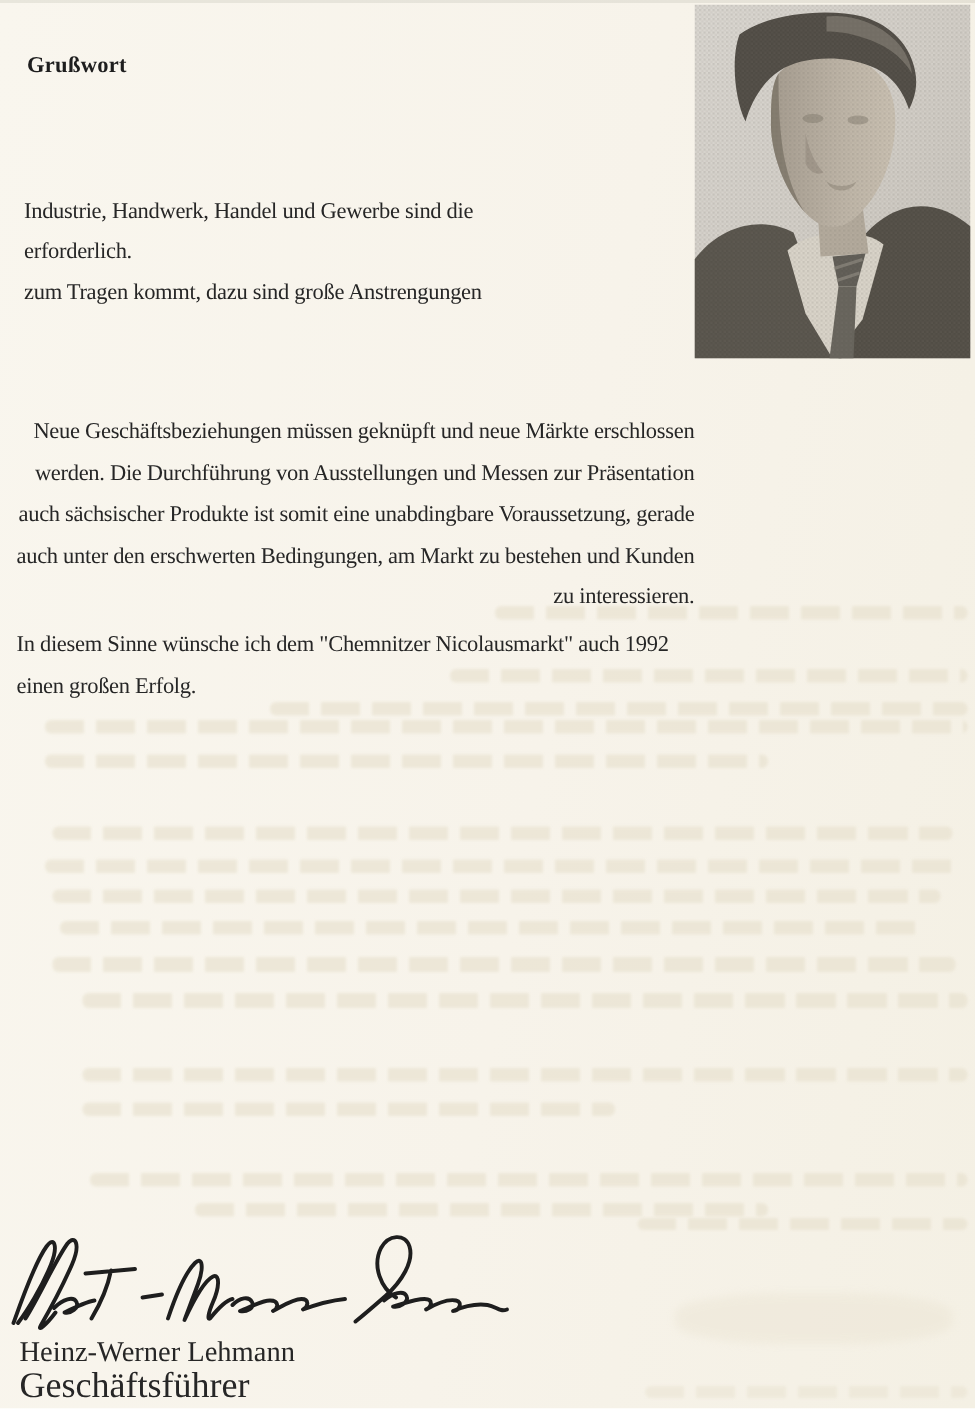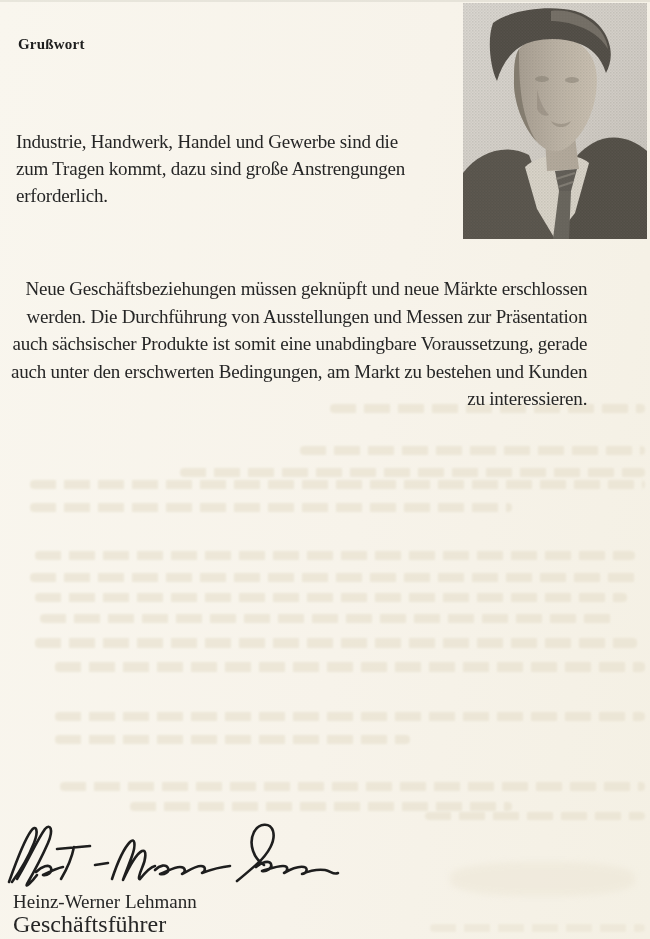--- a/index.html
+++ b/index.html
@@ -16,21 +16,21 @@
     content:"";position:absolute;left:0;top:0;width:100%;height:2px;
     background:rgba(90,85,70,.10);
   }
   .heading{
     position:absolute;left:18px;top:36px;margin:0;
     font-size:15px;font-weight:bold;letter-spacing:.2px;color:#1e1e1e;
   }
   .para{position:absolute;}
   .para .line{
     white-space:nowrap;
-    font-size:19px;line-height:27px;letter-spacing:-0.2px;color:#262626;
+    font-size:15px;line-height:27px;letter-spacing:-0.2px;color:#262626;
   }
   .p1{left:16px;top:128px;}
   .p2{left:11px;top:275px;}
   .p2 .line{line-height:27.5px;text-align:right;}
   .p3{left:11px;top:416px;}
   .p3 .line{line-height:28px;}
   .photo{
     position:absolute;left:463px;top:3px;width:184px;height:236px;margin:0;
   }
   .photo svg{display:block;}
@@ -117,32 +117,36 @@
       <path d="M74 86 C76 96 80 106 86 112 C82 114 77 112 74 106 Z" fill="#8d8477" opacity="0.5"></path>
       <path d="M88 118 C94 122 102 122 108 118 C104 126 92 126 88 118 Z" fill="#8a8174" opacity="0.5"></path>
       <path d="M30 20 C48 6 88 2 112 8 C132 14 144 28 147 44 C149 54 147 62 143 70 C138 54 128 45 117 41 C98 33 70 35 57 44 C46 51 38 64 34 78 C27 64 24 36 30 20 Z" fill="#4f4b44"></path>
       <path d="M88 8 C104 6 122 12 134 24 C140 30 144 38 145 46 C138 34 126 26 112 22 C104 19 94 18 88 18 Z" fill="#837e74" opacity="0.7"></path>
       <rect width="184" height="236" fill="url(#ht)"></rect>
     </svg>
   </figure>
 
   <div class="para p1">
     <div class="line">Industrie, Handwerk, Handel und Gewerbe sind die</div>
+    <div class="line">erforderlich.</div>
     <div class="line">zum Tragen kommt, dazu sind große Anstrengungen</div>
-    <div class="line">erforderlich.</div>
   </div>
 
   <div class="para p2">
     <div class="line">Neue Geschäftsbeziehungen müssen geknüpft und neue Märkte erschlossen</div>
     <div class="line">werden. Die Durchführung von Ausstellungen und Messen zur Präsentation</div>
     <div class="line">auch sächsischer Produkte ist somit eine unabdingbare Voraussetzung, gerade</div>
     <div class="line">auch unter den erschwerten Bedingungen, am Markt zu bestehen und Kunden</div>
     <div class="line">zu interessieren.</div>
   </div>
 
+  <div class="para p3">
+    <div class="line">In diesem Sinne wünsche ich dem "Chemnitzer Nicolausmarkt" auch 1992</div>
+    <div class="line">einen großen Erfolg.</div>
+  </div>
 
   <svg class="signature" viewBox="0 0 340 72">
     <g fill="none" stroke="#1e1e1e" stroke-width="2.6" stroke-linecap="round" stroke-linejoin="round">
       <path d="M7 62 C12 48 21 22 29 11 C34 4 37 10 32 23 C26 38 16 54 10 62"></path>
       <path d="M15 59 C25 43 35 20 43 9 C48 3 52 9 46 23 C39 39 29 57 25 64 C23 68 29 63 35 55"></path>
       <path d="M34 52 C40 46 47 44 49 48 C51 52 45 56 41 55 C47 52 55 48 61 47"></path>
       <path d="M55 29 L88 26 M72 27 C70 37 65 49 59 59"></path>
       <path d="M93 45 L106 43"></path>
       <path d="M110 59 C115 44 122 28 128 22 C133 17 134 25 130 36 C126 47 122 57 121 60 C127 47 134 34 140 31 C145 29 144 39 140 48 C137 55 136 60 138 59 C142 54 148 47 153 46"></path>
       <path d="M153 50 C158 45 164 44 166 48 C168 52 162 55 158 54 C164 52 172 47 178 47 C184 47 184 52 180 54 C186 51 193 46 199 46 C204 46 204 51 200 53 C208 50 218 47 228 46"></path>

